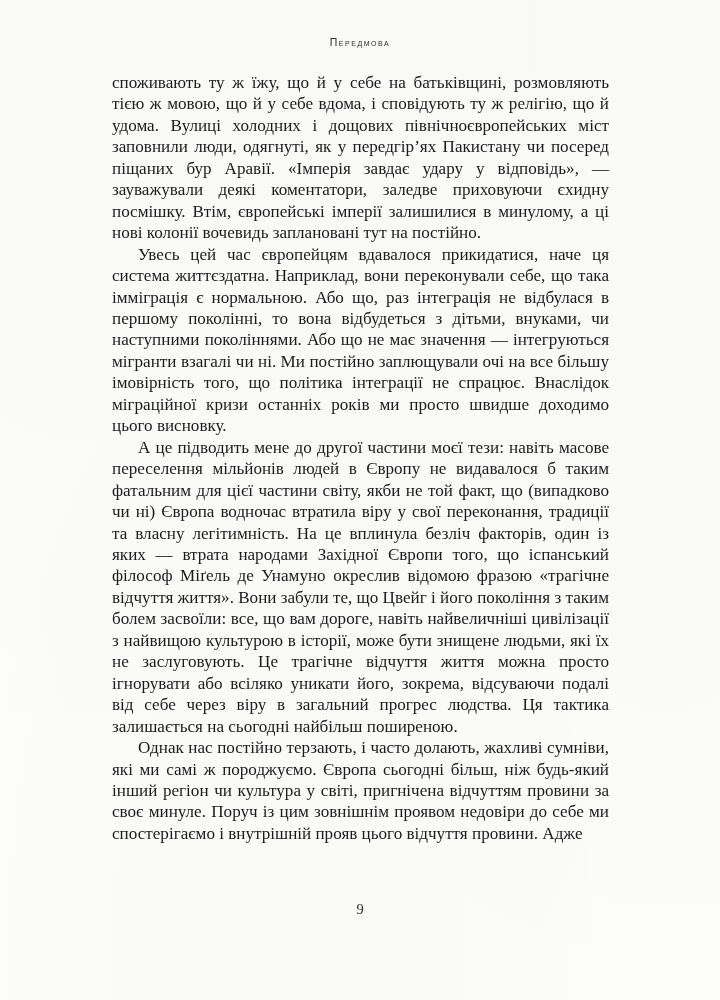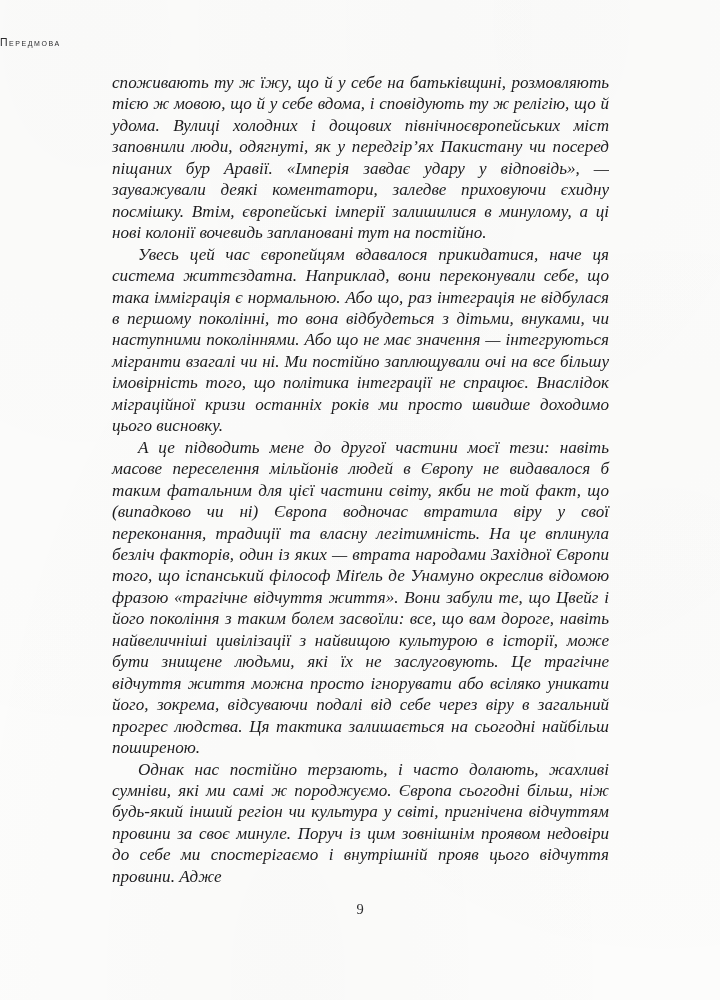--- a/index.html
+++ b/index.html
@@ -30,35 +30,35 @@
       radial-gradient(ellipse at 78% 2%, rgba(0,0,0,0.010), rgba(0,0,0,0) 55%),
       radial-gradient(ellipse at 40% 98%, rgba(0,0,0,0.010), rgba(0,0,0,0) 60%),
       radial-gradient(ellipse at 92% 60%, rgba(0,0,0,0.008), rgba(0,0,0,0) 55%);
   }
 
   .running-head {
     position: absolute;
     top: 36px;
     left: 0;
     width: 720px;
+    text-align: center;
     font-family: "Liberation Sans", "DejaVu Sans", sans-serif;
     font-size: 10.5px;
     letter-spacing: 1.55px;
     color: #2a2a2c;
     font-variant: small-caps;
     text-transform: none;
     font-weight: 400;
   }
 
   .text-block {
     position: absolute;
     top: 72px;
     left: 112px;
     width: 497px;
-    font-style: italic;
   }
 
   .text-block p {
     margin: 0;
     font-size: 17.1px;
     line-height: 21.45px;
     text-align: justify;
     text-indent: 26px;
     text-justify: inter-word;
     hyphens: manual;

